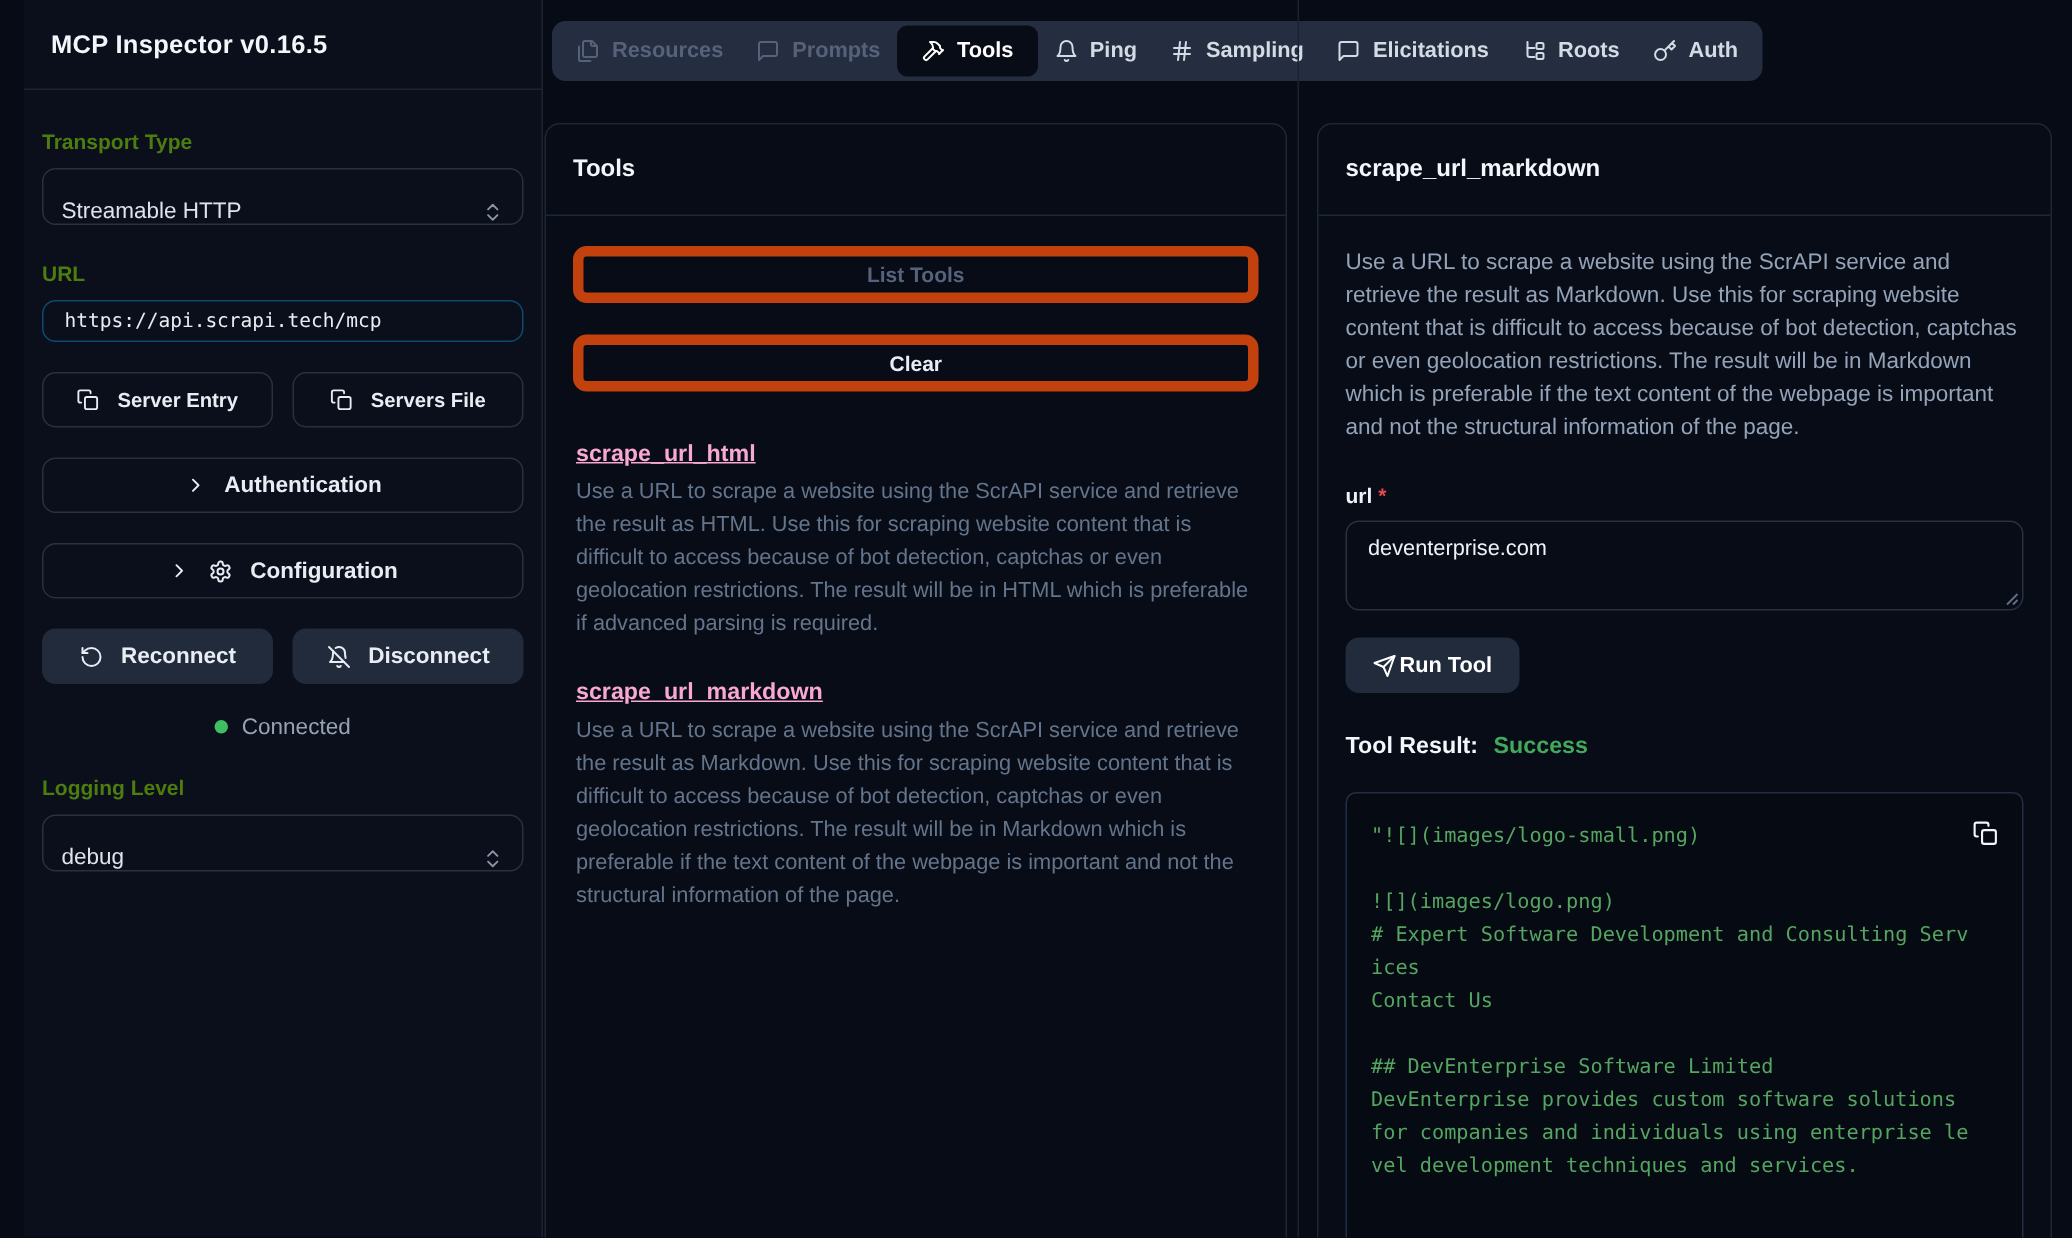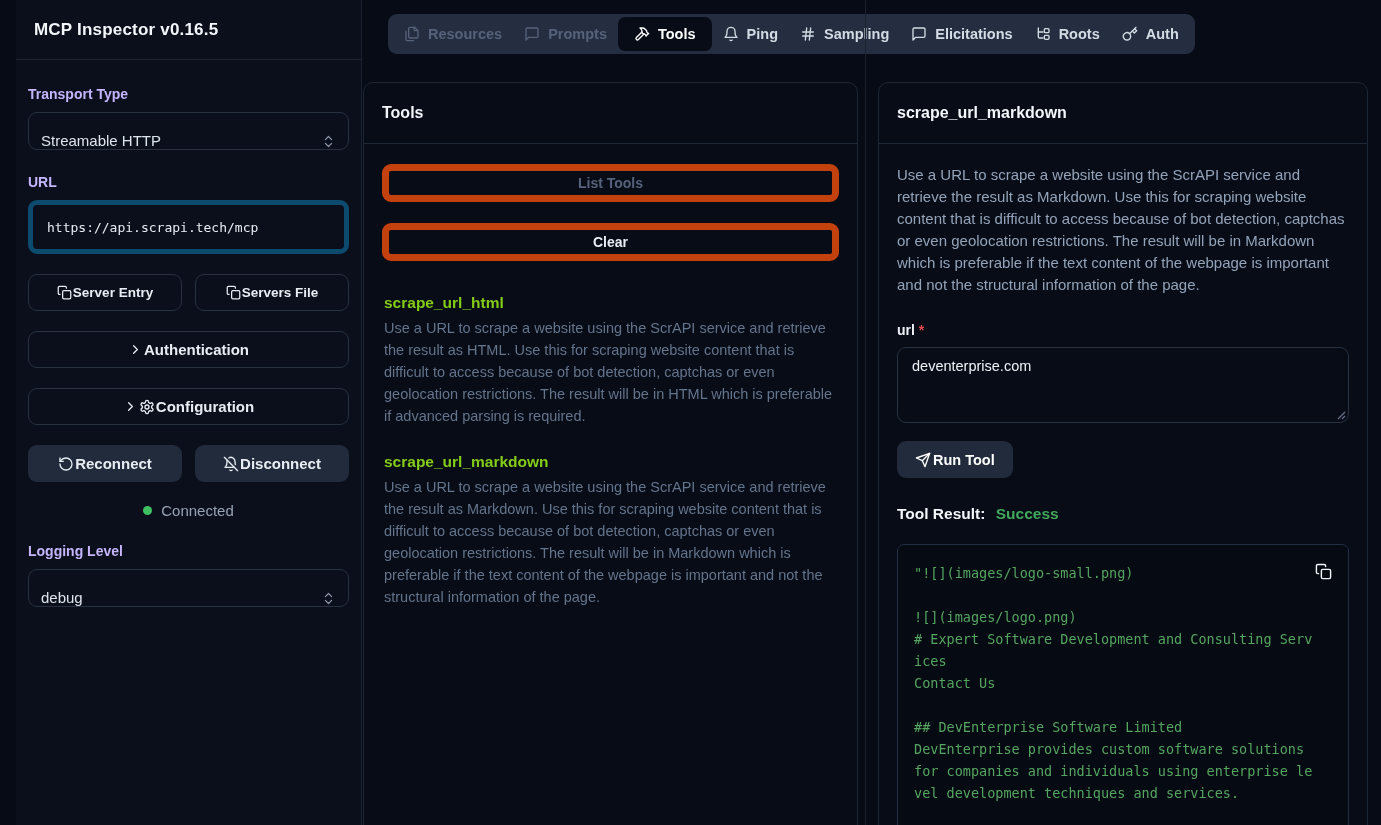--- a/index.html
+++ b/index.html
@@ -16,55 +16,55 @@
   .sidebar {
     position: absolute; left: 16px; top: 0; width: 346px; height: 100%;
     border-right: 1px solid #1c2432; background: #0a0f1b;
   }
   .sidebar-header {
     height: 60px; display: flex; align-items: center;
     padding: 0 18px; border-bottom: 1px solid #1c2432;
   }
   .app-title { font-size: 17px; font-weight: 700; color: #f3f6fa; letter-spacing: .2px; }
   .sidebar-body { padding: 26px 12px 0 12px; }
-  .field-label { font-size: 14px; font-weight: 700; color: #c4b5fd; margin-bottom: 10px; }
+  .field-label { font-size: 14px; font-weight: 700; color: #4d7c0f; margin-bottom: 10px; }
   .select {
     height: 38px; border: 1px solid #273140; border-radius: 9px;
     display: flex; align-items: flex-end; justify-content: space-between;
     padding: 0 12px; margin-bottom: 24px; cursor: pointer;
   }
   .select .select-value { font-size: 15px; color: #dde3eb; }
   .select .chev { color: #8a94a6; }
   .text-input {
-    width: 100%; height: 54px; background: transparent;
-    border: 5px solid #0c4a6e; border-radius: 9px; padding: 0 14px;
+    width: 100%; height: 28px; background: transparent;
+    border: 1px solid #0c4a6e; border-radius: 9px; padding: 0 14px;
     font-family: "DejaVu Sans Mono", monospace; font-size: 13px; color: #e8edf3;
     margin-bottom: 20px; outline: none;
   }
   .btn-row { display: flex; gap: 13px; margin-bottom: 20px; }
   .btn {
-    display: flex; align-items: center; justify-content: center; gap: 1px;
+    display: flex; align-items: center; justify-content: center; gap: 12px;
     border: 1px solid #273140; border-radius: 9px; background: transparent;
     color: #e8edf3; font-family: inherit; font-size: 13.5px; font-weight: 700;
     height: 37px; cursor: pointer;
   }
   .btn.half { flex: 1; }
   .btn.block { width: 100%; margin-bottom: 20px; }
   .btn.filled { background: #212b3c; border: none; font-size: 15px; }
   .collapse-btn { font-size: 15px; }
   .status-row {
     display: flex; align-items: center; justify-content: center; gap: 9px;
     margin: 16px 0 24px 0;
   }
   .status-dot { width: 9px; height: 9px; border-radius: 50%; background: #3fbf62; }
   .status-text { font-size: 15px; color: #97a3b4; }
 
   
   .tabbar {
-    position: absolute; left: 388px; top: 14px; height: 40px;
+    position: absolute; left: 368px; top: 14px; height: 40px;
     display: inline-flex; align-items: center;
     background: #242e40; border-radius: 9px; padding: 0 5px;
   }
   .tab {
     display: flex; align-items: center; gap: 8px; height: 34px;
     padding: 0 11px; border-radius: 7px; cursor: pointer;
     font-size: 14.5px; font-weight: 600; color: #d4dbe5; white-space: nowrap;
   }
   .tab.muted { color: #56627a; }
   .tab.active { background: #070c17; color: #ffffff; padding: 0 16px; }
@@ -89,30 +89,30 @@
   
   .wide-btn {
     width: 100%; height: 38px; border: 7px solid #c2410c; border-radius: 9px;
     background: transparent; font-family: inherit; font-size: 14px; font-weight: 700;
     color: #e8edf3; cursor: pointer;
   }
   .wide-btn.disabled { color: #56637b; cursor: default; }
   .wide-btn + .wide-btn { margin-top: 21px; }
   .tool-list { margin-top: 33px; padding: 0 2px; }
   .tool-item { margin-bottom: 26px; cursor: pointer; }
-  .tool-name { font-size: 15.5px; font-weight: 700; color: #84cc16; margin-bottom: 5px; }
+  .tool-name { font-size: 15.5px; font-weight: 700; color: #f9a8d4; margin-bottom: 5px; text-decoration: underline; }
   .tool-desc { font-size: 14.5px; color: #64748b; line-height: 22px; }
 
   
   .detail-desc { font-size: 15px; color: #94a3b8; line-height: 22px; }
   .param-label { margin-top: 26px; font-size: 14px; font-weight: 700; color: #eef2f7; }
   .required { color: #e5484d; font-weight: 700; }
   .param-input-wrap { position: relative; margin-top: 9px; }
   .param-textarea {
-    width: 100%; height: 76px; background: transparent; resize: none;
+    width: 100%; height: 60px; background: transparent; resize: none;
     border: 1px solid #273140; border-radius: 9px; padding: 10px 14px;
     font-family: inherit; font-size: 14.5px; color: #eef2f7; outline: none;
     display: block;
   }
   .resize-grip { position: absolute; right: 3px; bottom: 3px; color: #667188; }
   .run-btn {
     margin-top: 18px; display: inline-flex; align-items: center; gap: 2px;
     height: 37px; padding: 0 18px; background: #212b3c; border: none;
     border-radius: 9px; color: #ffffff; font-family: inherit;
     font-size: 14.5px; font-weight: 700; cursor: pointer;

